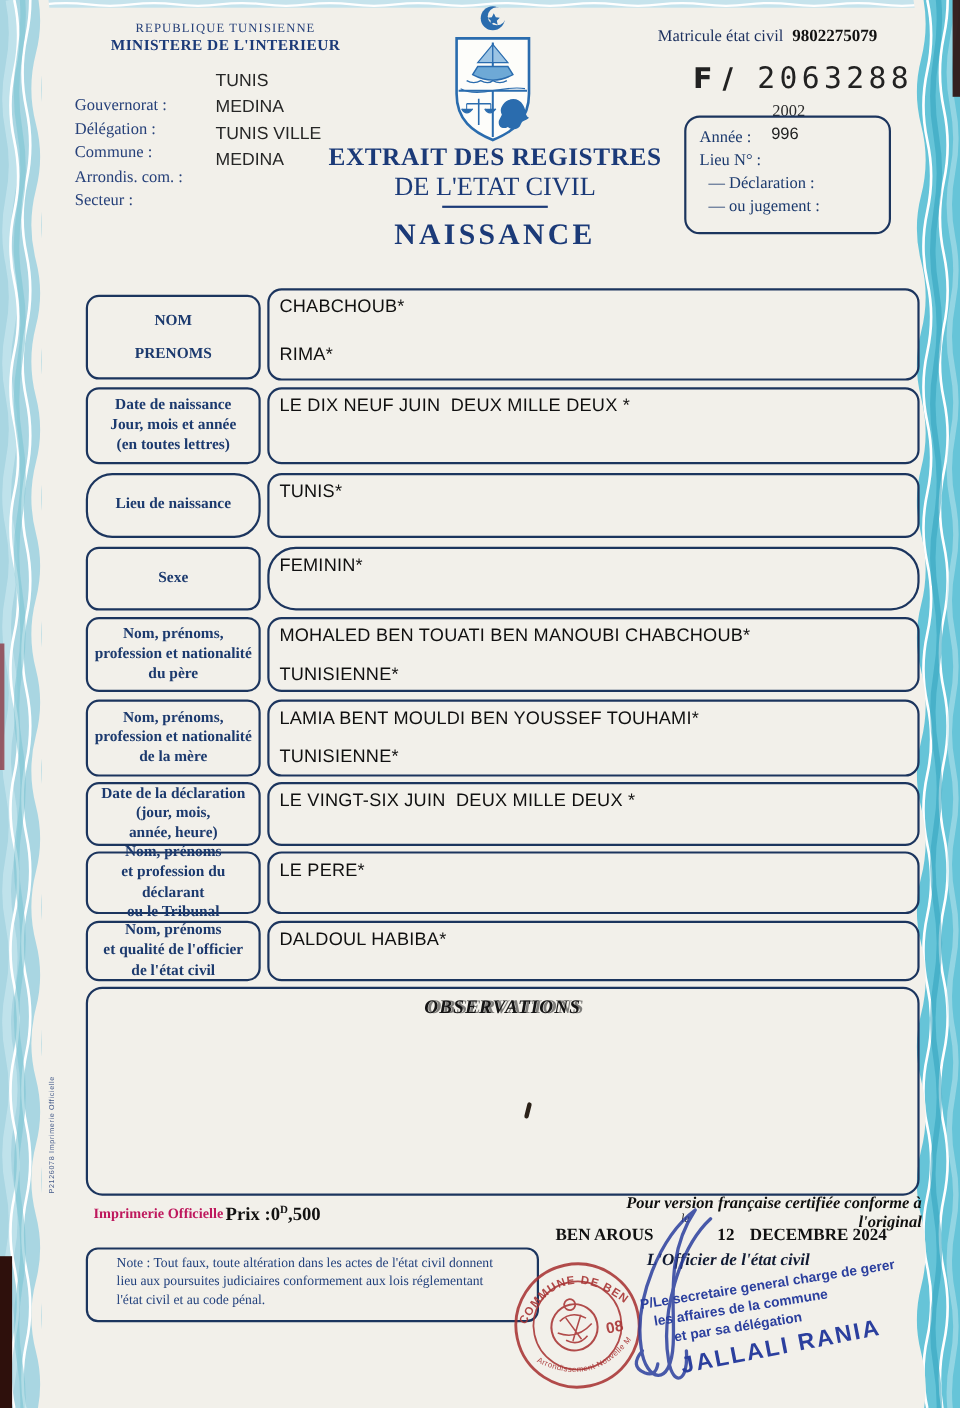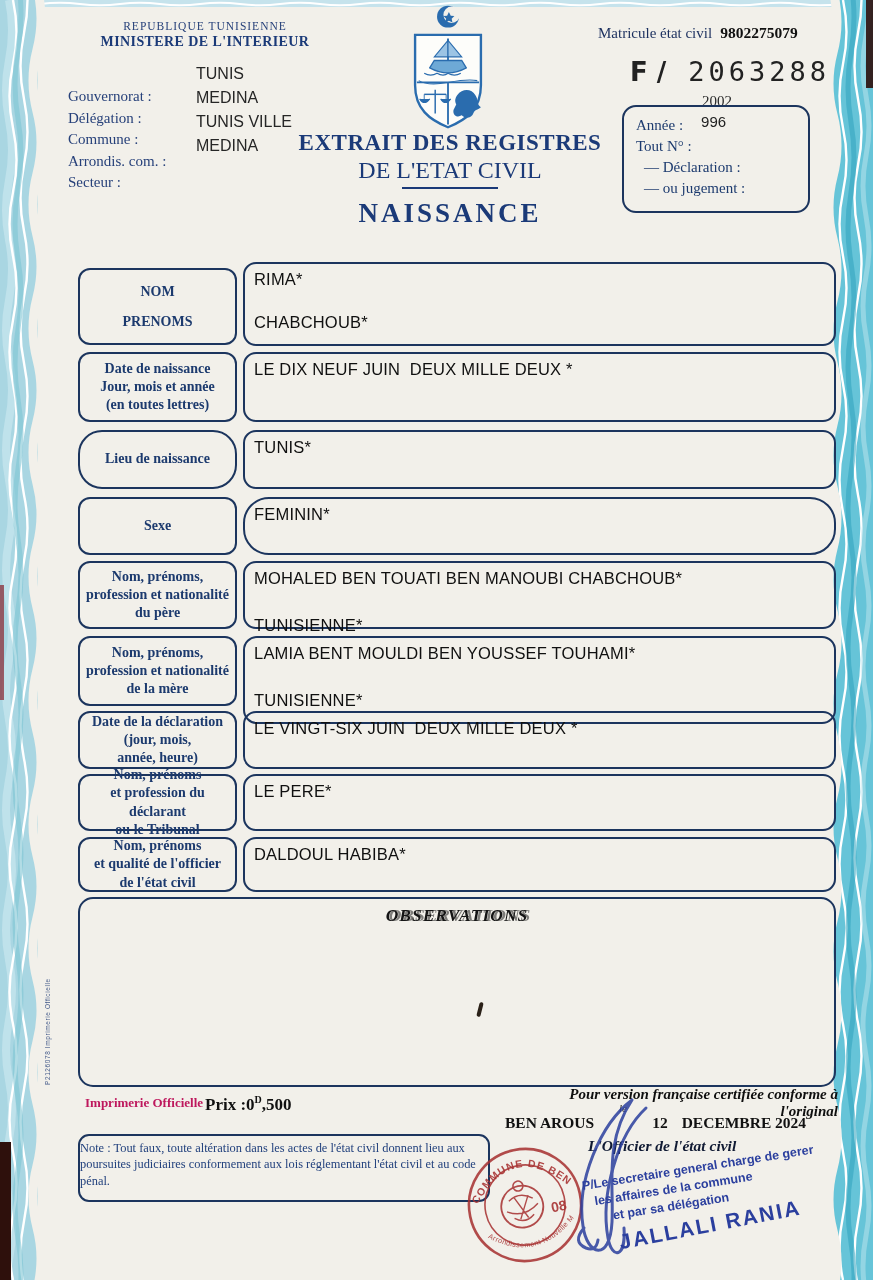--- a/index.html
+++ b/index.html
@@ -34,45 +34,45 @@
   .t4{font-size:16px;font-weight:bold;font-style:italic;color:#1e2d52;margin-top:5px;}
   
   .lbox{position:absolute;left:78px;width:159px;border:2px solid #1c355e;border-radius:12px;
         display:flex;flex-direction:column;justify-content:center;align-items:center;
         font-size:14px;font-weight:bold;color:#1c3a6e;line-height:1.3;text-align:center;
         box-sizing:border-box;padding:2px 4px;}
   .vbox{position:absolute;left:243px;width:593px;border:2px solid #1c355e;border-radius:13px;
         box-sizing:border-box;padding:6px 0 0 9px;display:flex;flex-direction:column;}
   .val{font-family:"Liberation Sans",sans-serif;font-size:16.5px;color:#101010;
        letter-spacing:.2px;white-space:pre;}
-  .g24{gap:24px;}.g16{gap:28px;}
+  .g24{gap:24px;}.g16{gap:16px;}
   .r1l{top:268px;height:77px;line-height:2.1;}      .r1v{top:262px;height:84px;}
   .r2l{top:352px;height:70px;}                      .r2v{top:352px;height:70px;}
   .r3l{top:430px;height:59px;border-radius:24px;}                      .r3v{top:430px;height:59px;}
   .r4l{top:497px;height:58px;}                      .r4v{top:497px;height:58px;border-radius:26px;}
   .r5l{top:561px;height:68px;}                      .r5v{top:561px;height:68px;}
-  .r6l{top:636px;height:70px;}                      .r6v{top:636px;height:88px;border-radius:14px;}
+  .r6l{top:636px;height:70px;}                      .r6v{top:636px;height:70px;}
   .r7l{top:711px;height:58px;}                      .r7v{top:711px;height:58px;}
   .r8l{top:774px;height:57px;}                      .r8v{top:774px;height:57px;}
   .r9l{top:837px;height:55px;}                      .r9v{top:837px;height:55px;}
   .obsbox{left:78px;top:897px;width:758px;height:190px;border:2px solid #1c355e;
           border-radius:15px;text-align:center;box-sizing:border-box;padding-top:6px;}
   .obst{font-size:17.5px;font-weight:bold;font-style:italic;color:#151515;letter-spacing:1px;
         text-shadow:3px 0 0 rgba(10,10,10,.5);}
   .inkmark{left:478px;top:1002px;width:4px;height:15px;background:#2b2118;border-radius:2px;
            transform:rotate(14deg);}
   .sidecode{left:44px;top:940px;height:145px;writing-mode:vertical-rl;transform:rotate(180deg);
             font-size:6.5px;color:#27417a;opacity:.85;letter-spacing:.6px;
             font-family:"Liberation Sans",sans-serif;}
   
   .imprim{left:85px;top:1095px;font-size:13px;font-weight:bold;color:#be185d;}
   .prix{left:205px;top:1094px;font-size:17px;font-weight:bold;color:#111;}
   .prix sup{font-size:10px;}
   .notebox{left:78px;top:1134px;width:412px;height:68px;border:2px solid #1c355e;border-radius:11px;
-           box-sizing:border-box;padding:4px 0;font-size:12.4px;color:#22417d;line-height:1.32;}
+           box-sizing:border-box;padding:4px 26px;font-size:12.4px;color:#22417d;line-height:1.32;}
   .certif{left:520px;top:1086px;width:318px;text-align:right;font-size:15px;font-weight:bold;
           font-style:italic;color:#0f0f0f;}
   .dateline{left:505px;top:1114px;font-size:15.5px;color:#111;font-weight:bold;}
   .dateline .day{margin-left:58px;}
   .dateline .my{margin-left:14px;}
   .le{left:619px;top:1102px;font-size:11px;font-style:italic;color:#222;}
   .officer{left:588px;top:1137px;font-size:15.5px;font-weight:bold;font-style:italic;color:#101a33;}
   .bluestamp{left:585px;top:1155px;width:290px;transform:rotate(-9deg);
              font-family:"Liberation Sans",sans-serif;color:#2b3f9e;font-weight:bold;}
   .bluestamp .l{font-size:12.5px;line-height:1.35;}
@@ -163,39 +163,39 @@
 
 <div class="abs fline">
   <span class="f">F /</span><span class="num">2063288</span>
 </div>
 <div class="abs y2002">2002</div>
 
 <div class="abs actebox">
   <div>
     <span>Année :</span><span class="v996">996</span>
   </div>
-  <div>Tout N° :</div>
+  <div>Lieu N° :</div>
   <div class="dash">— Déclaration :</div>
   <div class="dash">— ou jugement :</div>
 </div>
 
 <div class="abs titleblock">
   <div class="t1">EXTRAIT DES REGISTRES</div>
   <div class="t2">DE L'ETAT CIVIL</div>
   <div class="t2u"></div>
   <div class="t3">NAISSANCE</div>
 </div>
 
 <div class="lbox r1l">
   <span>NOM</span>
   <span>PRENOMS</span>
 </div>
 <div class="vbox r1v g24">
+  <span class="val">CHABCHOUB*</span>
   <span class="val">RIMA*</span>
-  <span class="val">CHABCHOUB*</span>
 </div>
 
 <div class="lbox r2l">
   <span>Date de naissance</span>
   <span>Jour, mois et année</span>
   <span>(en toutes lettres)</span>
 </div>
 <div class="vbox r2v">
   <span class="val">LE DIX NEUF JUIN  DEUX MILLE DEUX *</span>
 </div>

